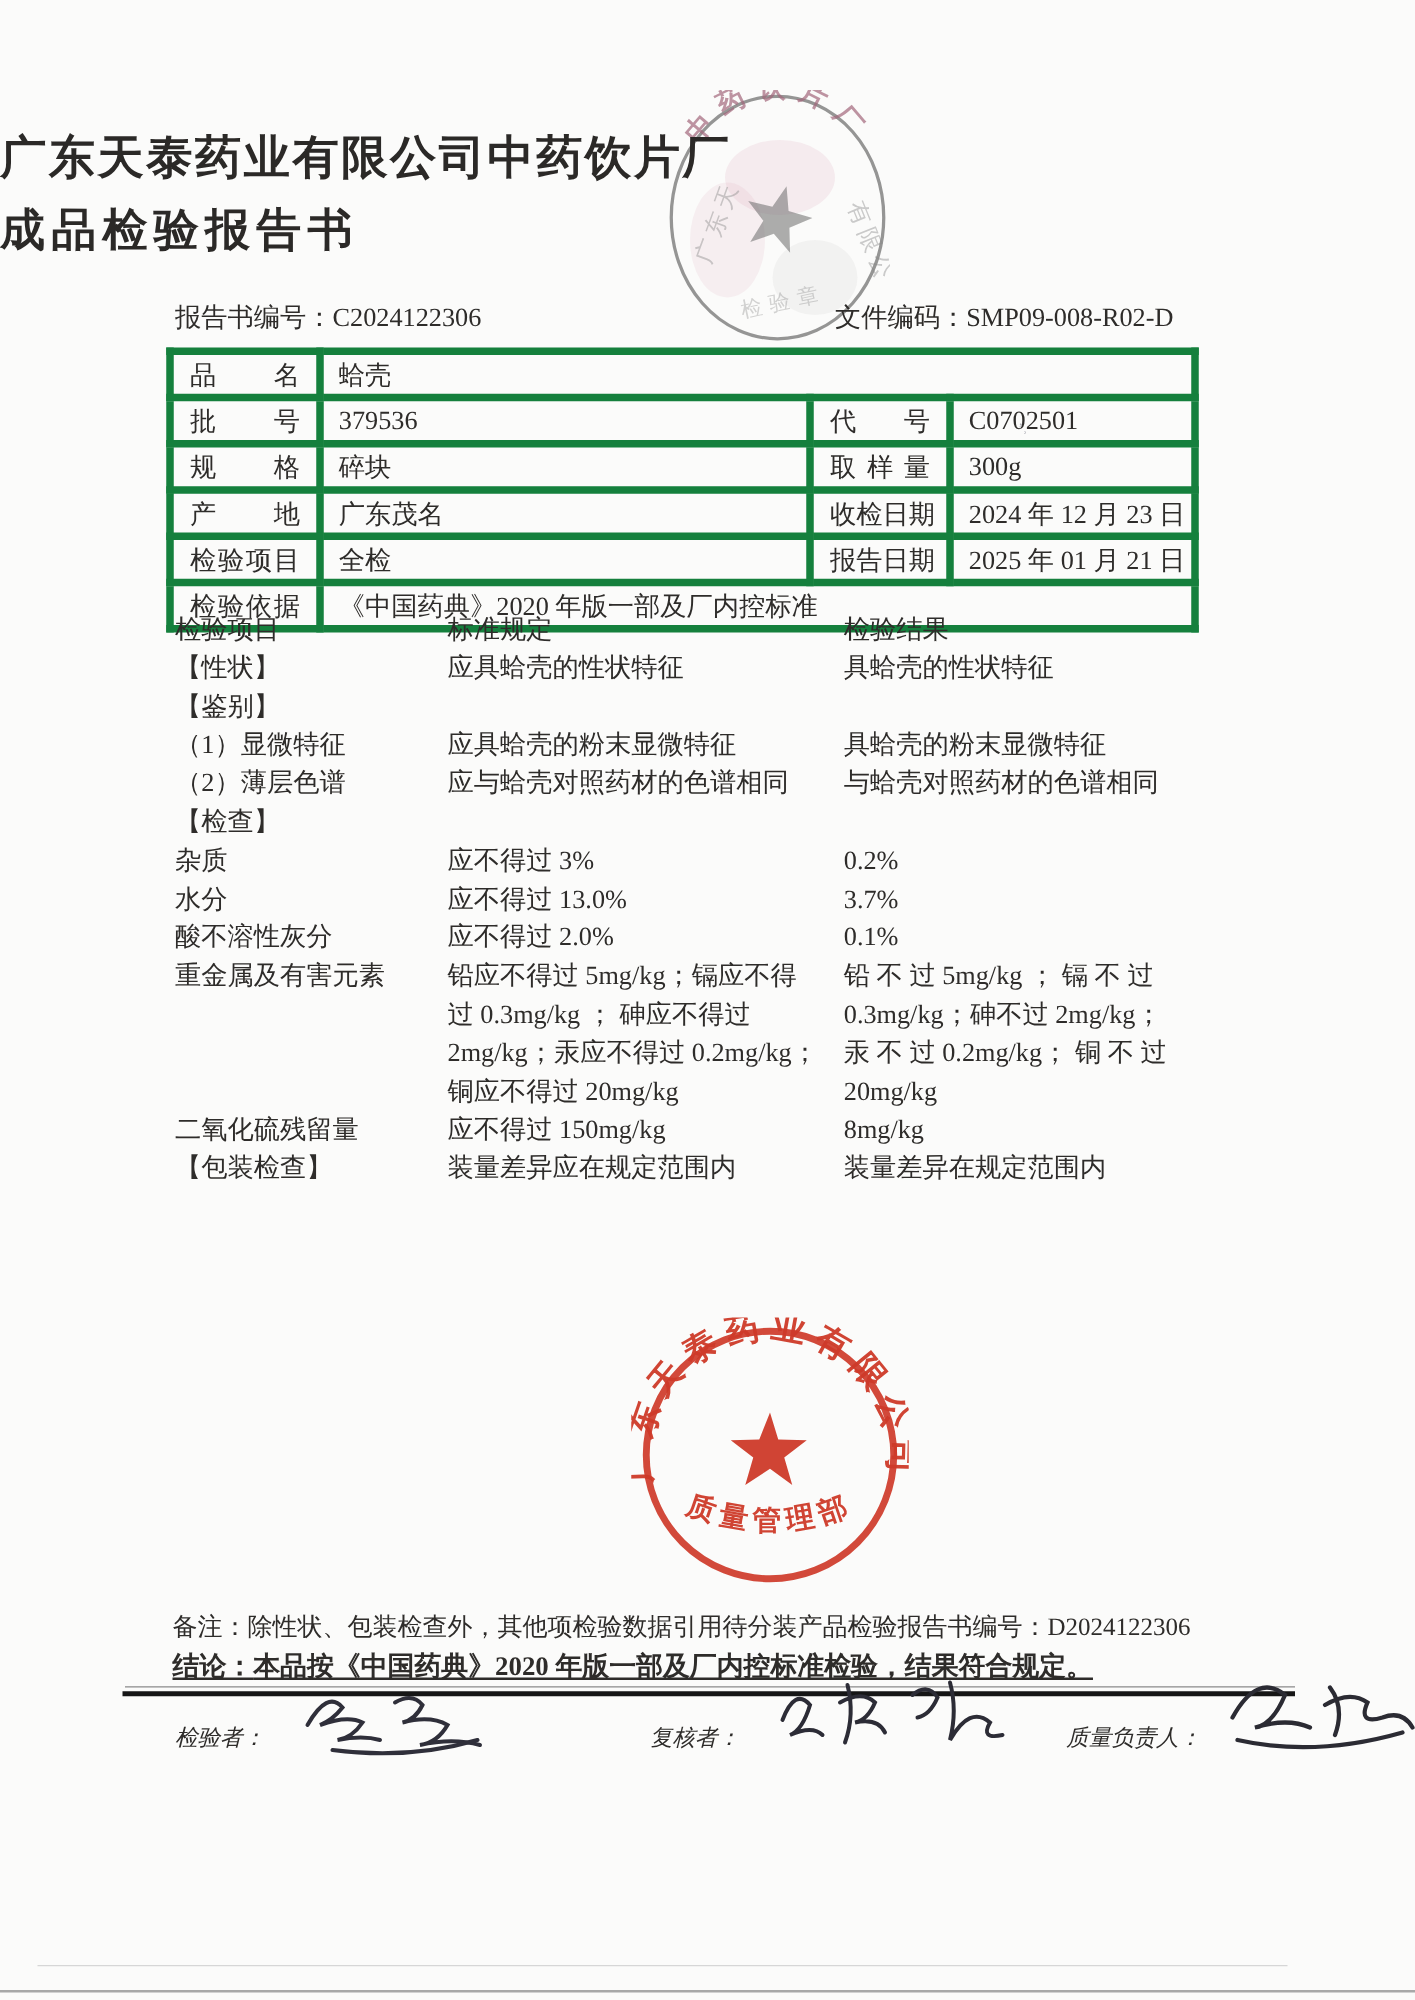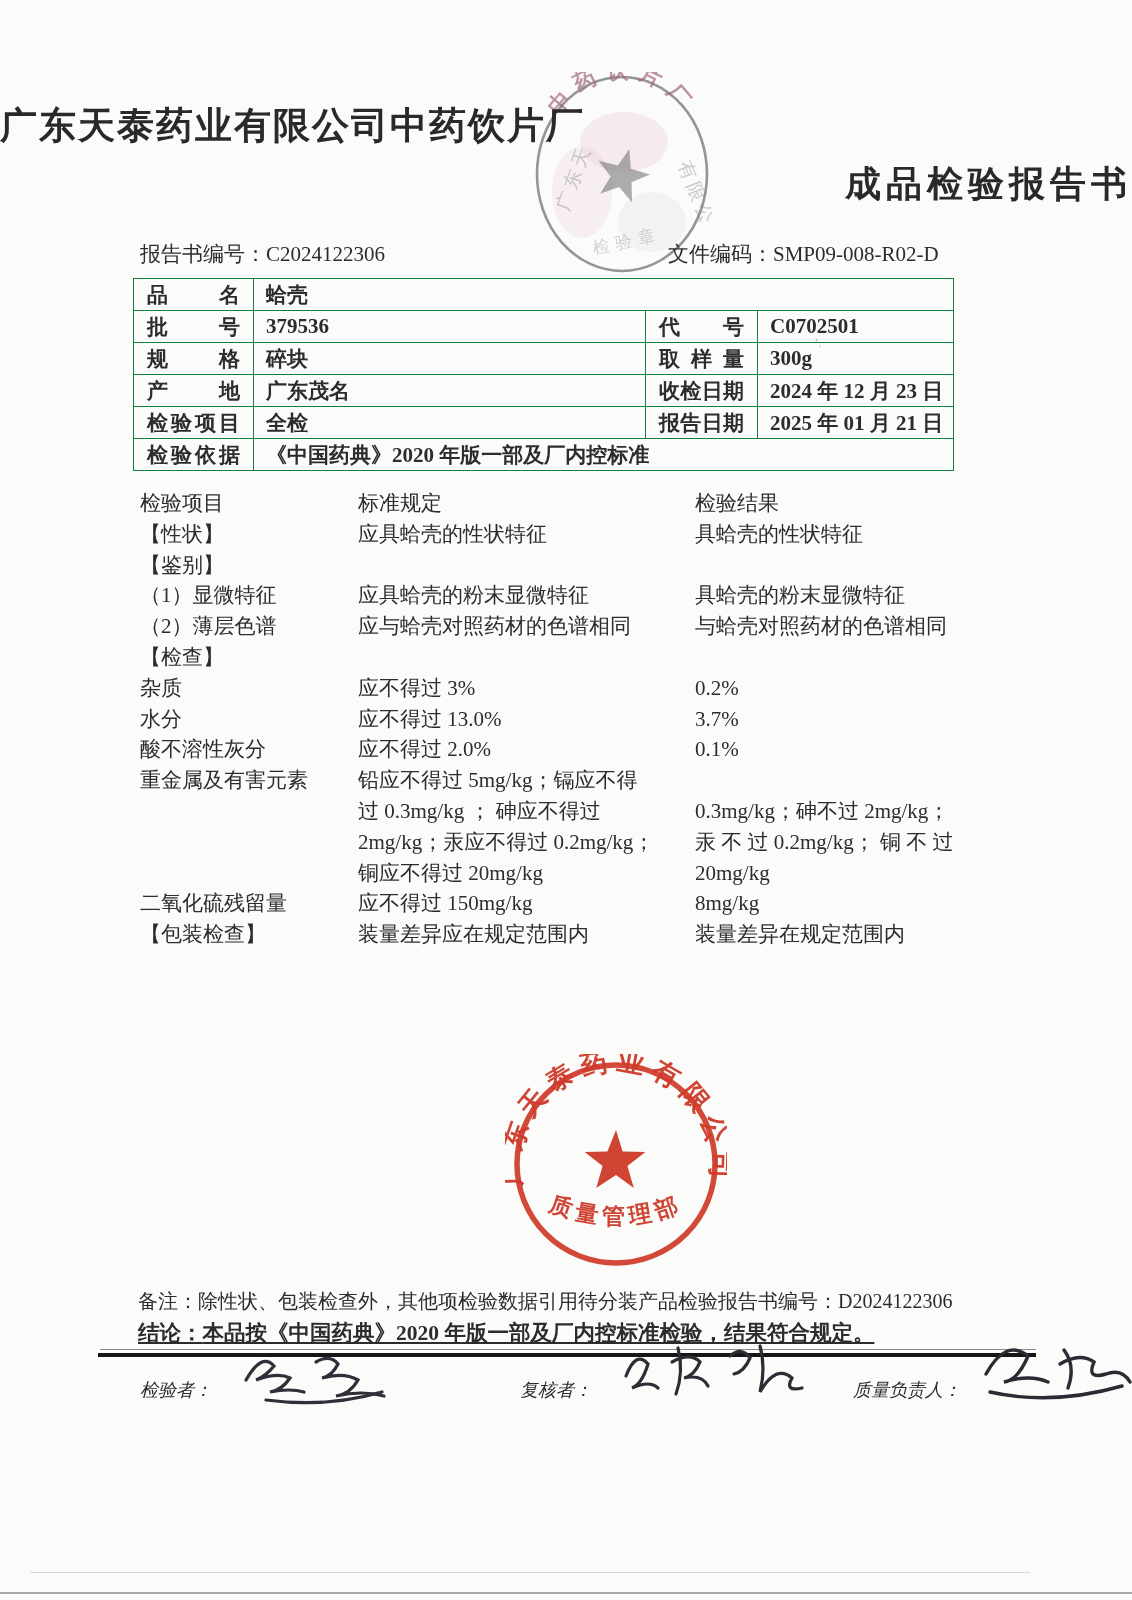--- a/index.html
+++ b/index.html
@@ -13,49 +13,49 @@
     color:#2e2c2a;
   }
   
   .company-title{
     position:absolute;left:0;top:101px;width:100%;
     text-align:left;font-size:37px;font-weight:bold;
     letter-spacing:2px;color:#2b2927;
   }
   .doc-title{
     position:absolute;left:0;top:160px;width:100%;
-    text-align:right;font-size:36px;font-weight:bold;
+    text-align:left;font-size:36px;font-weight:bold;
     letter-spacing:5px;color:#2b2927;
   }
   .report-line{position:absolute;top:240px;left:0;width:100%;font-size:21px;}
   .report-no{position:absolute;left:140px;top:0;}
   .file-code{position:absolute;left:668px;top:0;}
 
   
   .top-stamp{position:absolute;left:532px;top:72px;mix-blend-mode:multiply;pointer-events:none;}
 
   
   table.info{
     position:absolute;left:133px;top:278px;
     width:820px;border-collapse:collapse;table-layout:fixed;
     font-size:21px;
   }
   table.info td{
-    border:1px solid #15803d;height:31px;
-    padding:0 0 0 12px;white-space:nowrap;overflow:hidden;font-weight:bold;
+    border:6px solid #15803d;height:31px;
+    padding:0 0 0 12px;white-space:nowrap;overflow:hidden;
   }
   table.info td.lbl{
     padding:0 13px;text-align:justify;text-align-last:justify;
   }
   
   .results{position:absolute;left:140px;top:488px;width:860px;font-size:21px;}
   .res-row{display:flex;align-items:flex-start;line-height:30.8px;}
   .res-item{width:218px;flex:none;}
   .res-std{width:317px;flex:none;}
-  .res-res{width:300px;flex:none;margin-left:20px;}
+  .res-res{width:300px;flex:none;}
 
   .pencil-mark{
     position:absolute;left:814px;top:336px;width:14px;height:14px;
     color:#9a9aa2;font-size:13px;transform:rotate(8deg);opacity:.75;
   }
 
   
   .red-seal{position:absolute;left:505px;top:1054px;mix-blend-mode:multiply;pointer-events:none;}
 
   
@@ -197,20 +197,21 @@
 
       <div class="res-row">
         <span class="res-item">酸不溶性灰分</span>
         <span class="res-std">应不得过 2.0%</span>
         <span class="res-res">0.1%</span>
       </div>
 
       <div class="res-row">
         <span class="res-item">重金属及有害元素</span>
         <span class="res-std">铅应不得过 5mg/kg；镉应不得</span>
+        <span class="res-res">铅 不 过  5mg/kg ；  镉 不 过</span>
       </div>
 
       <div class="res-row">
         <span class="res-item"></span>
         <span class="res-std">过  0.3mg/kg ；  砷应不得过</span>
         <span class="res-res">0.3mg/kg；砷不过  2mg/kg；</span>
       </div>
 
       <div class="res-row">
         <span class="res-item"></span>

